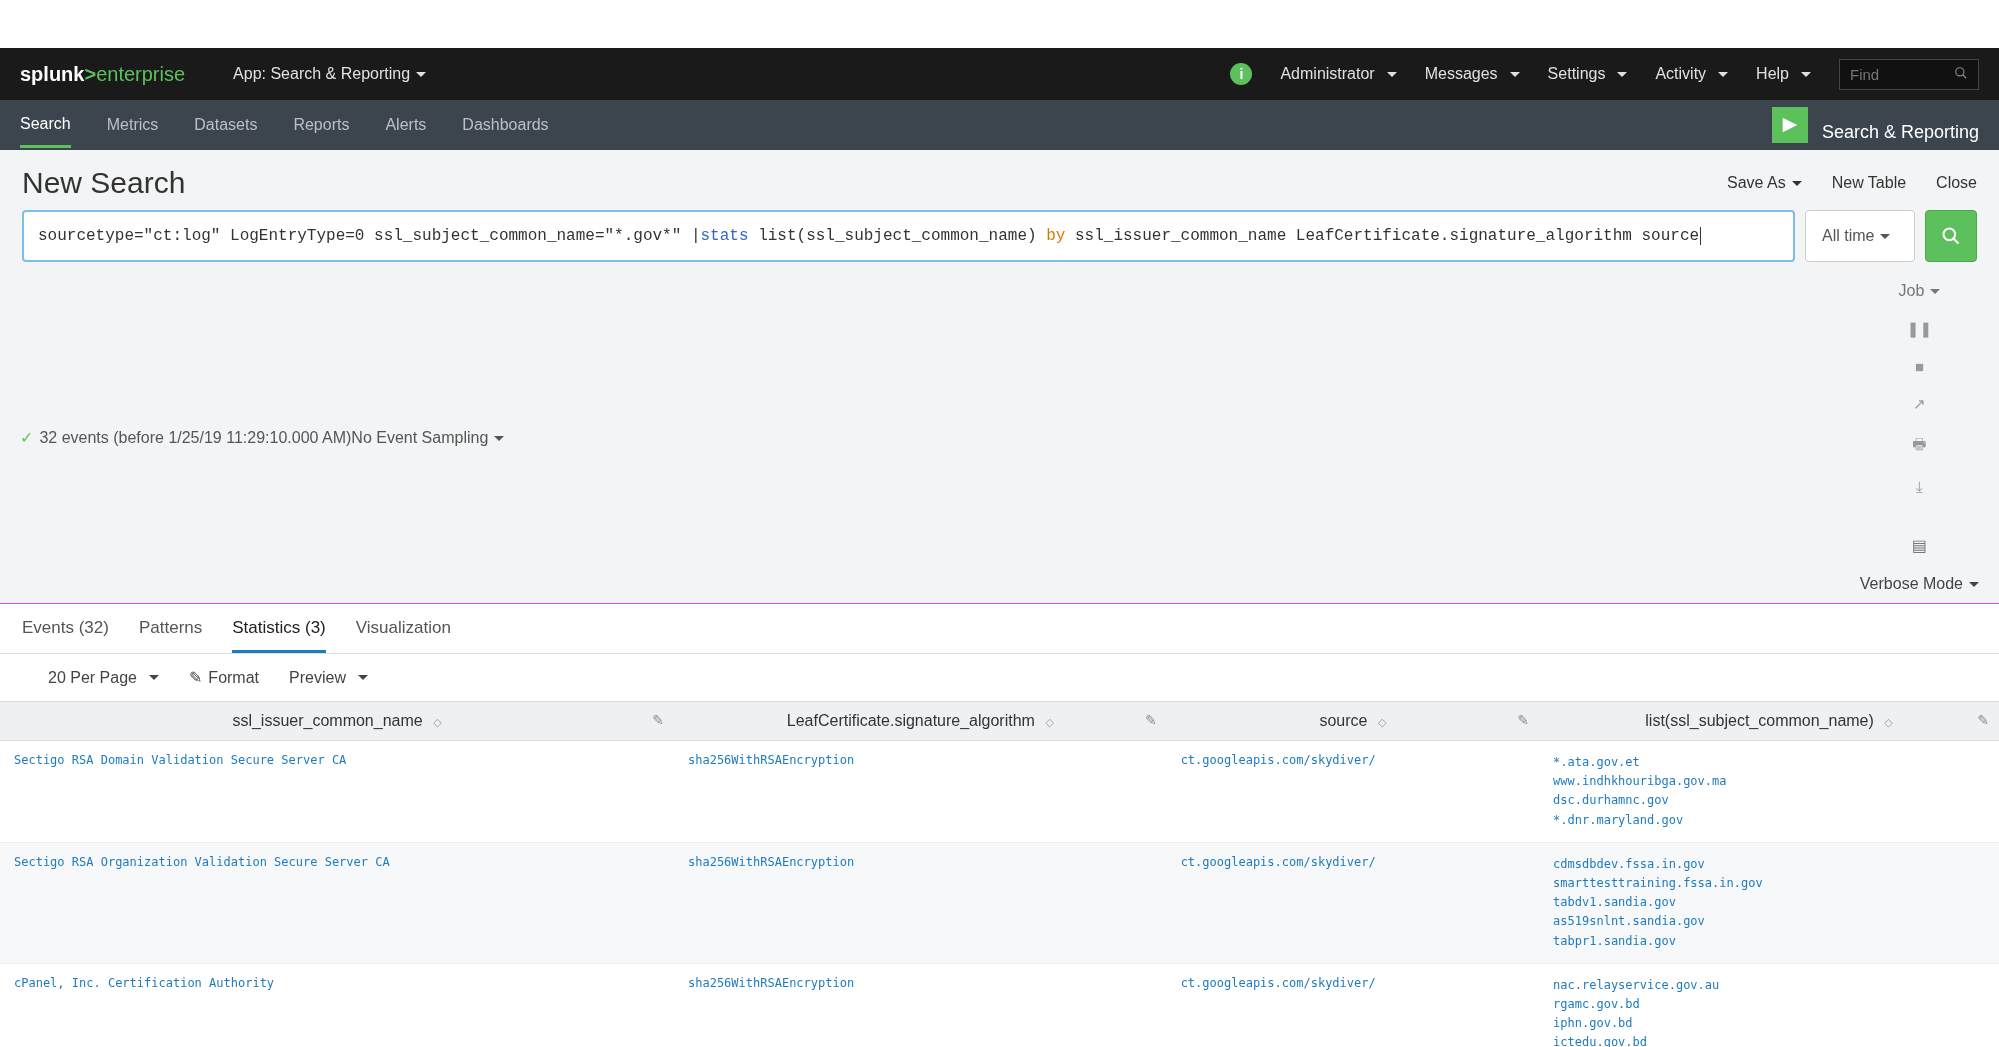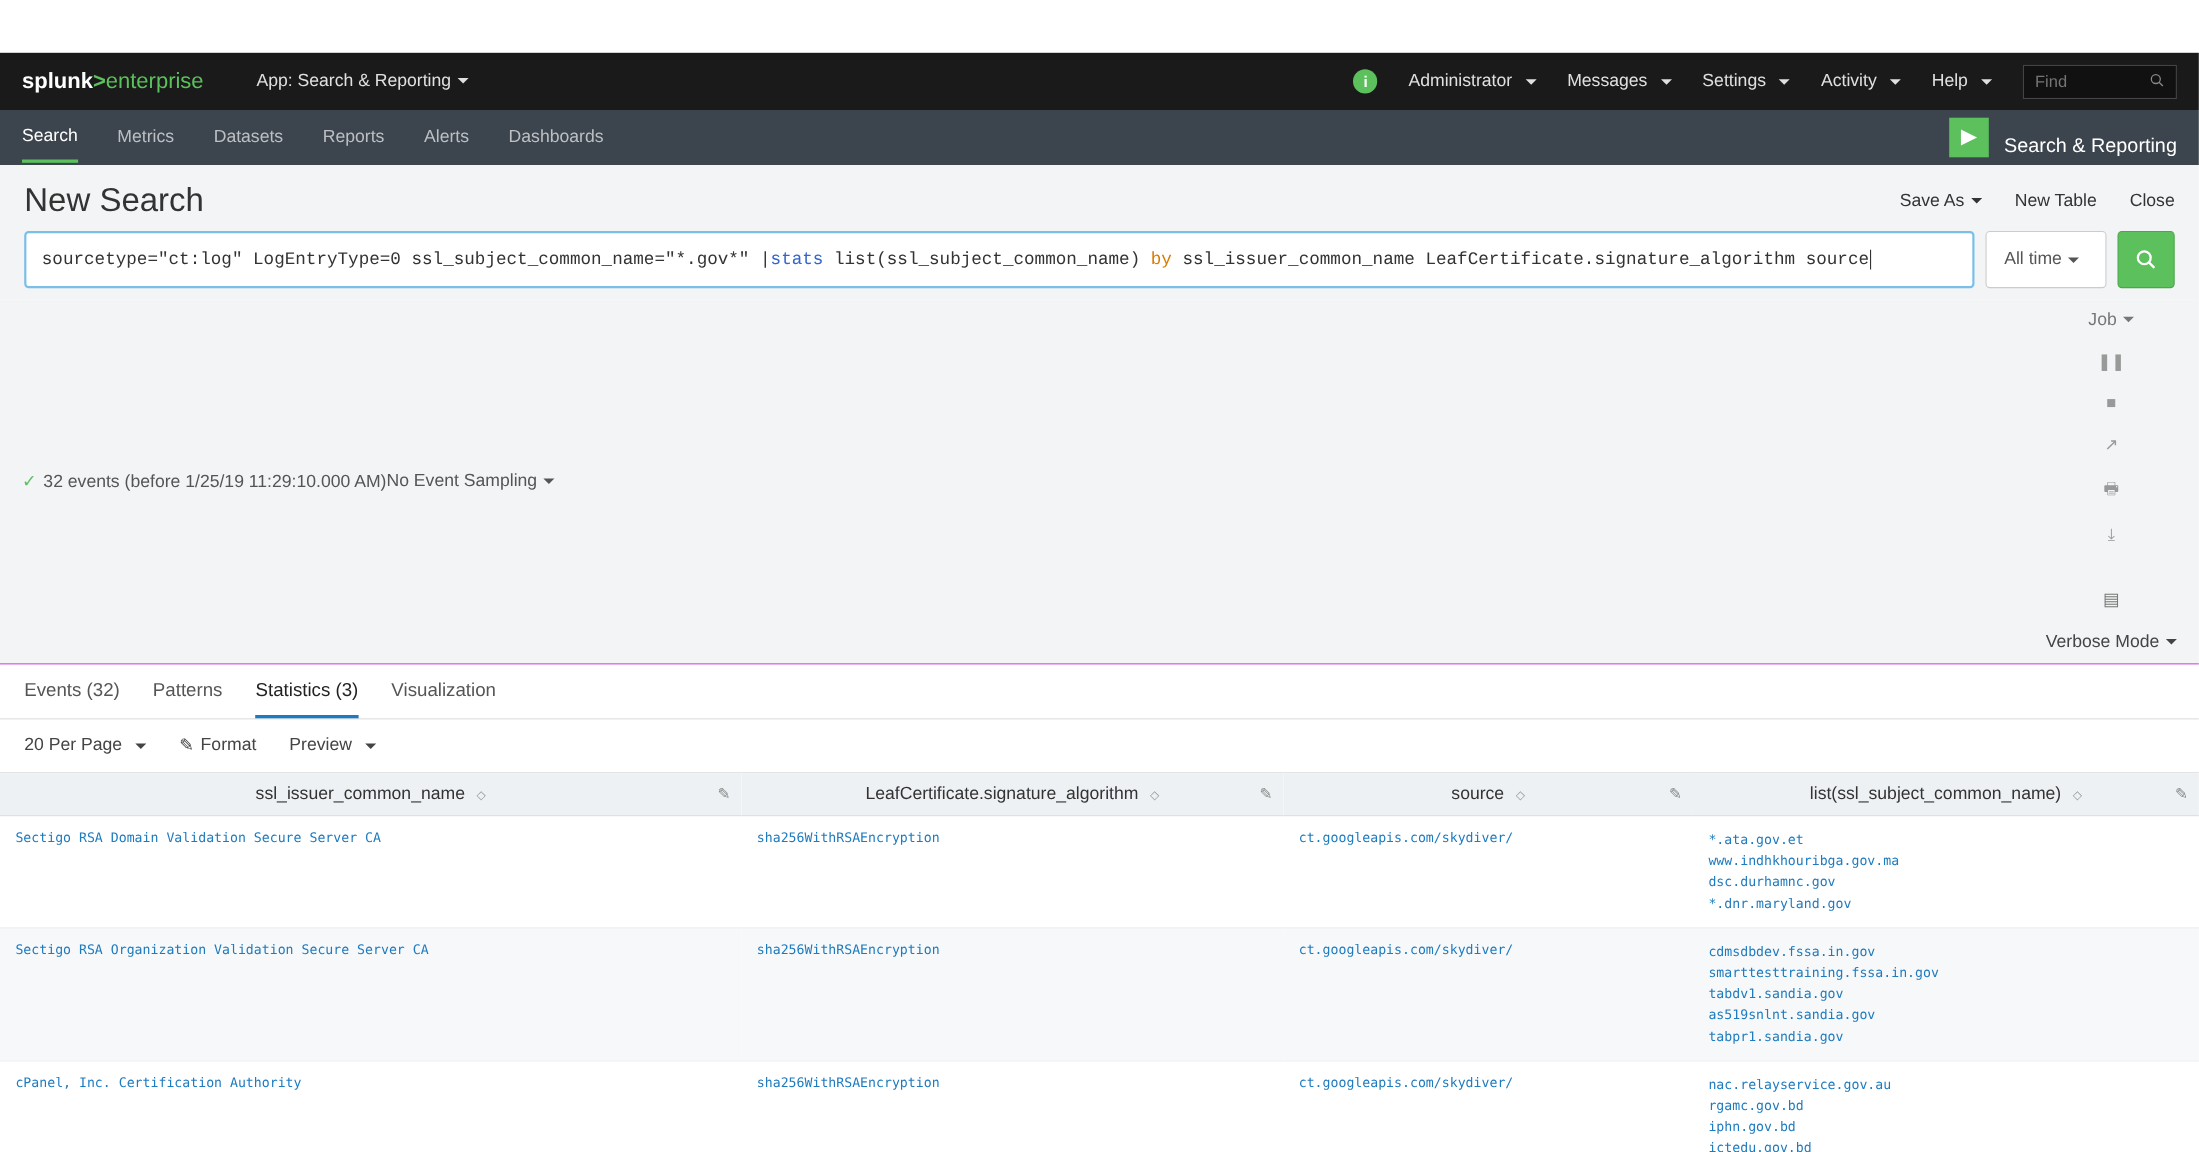--- a/index.html
+++ b/index.html
@@ -47,21 +47,21 @@
 .status-check { color: #5cc05c; margin-right: 6px; }
 .status-right { margin-left: auto; display: flex; align-items: center; gap: 20px; color: #777; flex-direction: column; }
 .icon-btn { cursor: pointer; color: #999; font-size: 15px; }
 
 
 .result-tabs { display: flex; gap: 30px; padding: 14px 22px 0; border-bottom: 1px solid #ddd; }
 .result-tab { font-size: 17px; color: #555; padding-bottom: 12px; cursor: pointer; }
 .result-tab.active { color: #222; border-bottom: 3px solid #1e7bbf; font-weight: 500; }
 
 
-.table-toolbar { display: flex; gap: 30px; padding: 14px 22px; font-size: 16px; color: #444; }
+.table-toolbar { display: flex; gap: 30px; padding: 14px 22px; font-size: 16px; color: #444; margin-left: 26px; }
 .tb-item { cursor: pointer; display: flex; align-items: center; gap: 6px; }
 
 
 table.results { width: 100%; border-collapse: collapse; }
 .results th { background: #eef1f3; text-align: center; padding: 10px 14px; font-weight: 400; font-size: 16px; color: #333; border-top: 1px solid #ddd; border-bottom: 1px solid #ddd; position: relative; }
 .results th .sort { color: #aaa; margin-left: 6px; font-size: 12px; }
 .results th .pencil { position: absolute; right: 10px; color: #888; font-size: 14px; }
 .results td { padding: 12px 14px; vertical-align: top; font-family: "DejaVu Sans Mono", "Courier New", monospace; font-size: 12px; color: #1e7bbf; border-bottom: 1px solid #eee; }
 .results tr.alt td { background: #f6f8f9; }
 .results td .cn-line { display: block; line-height: 1.6; }

